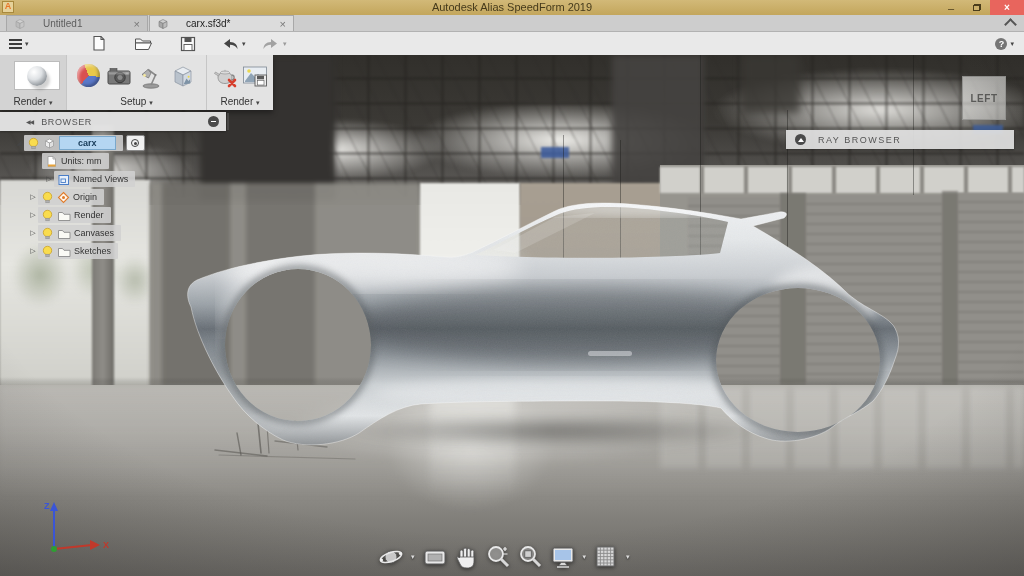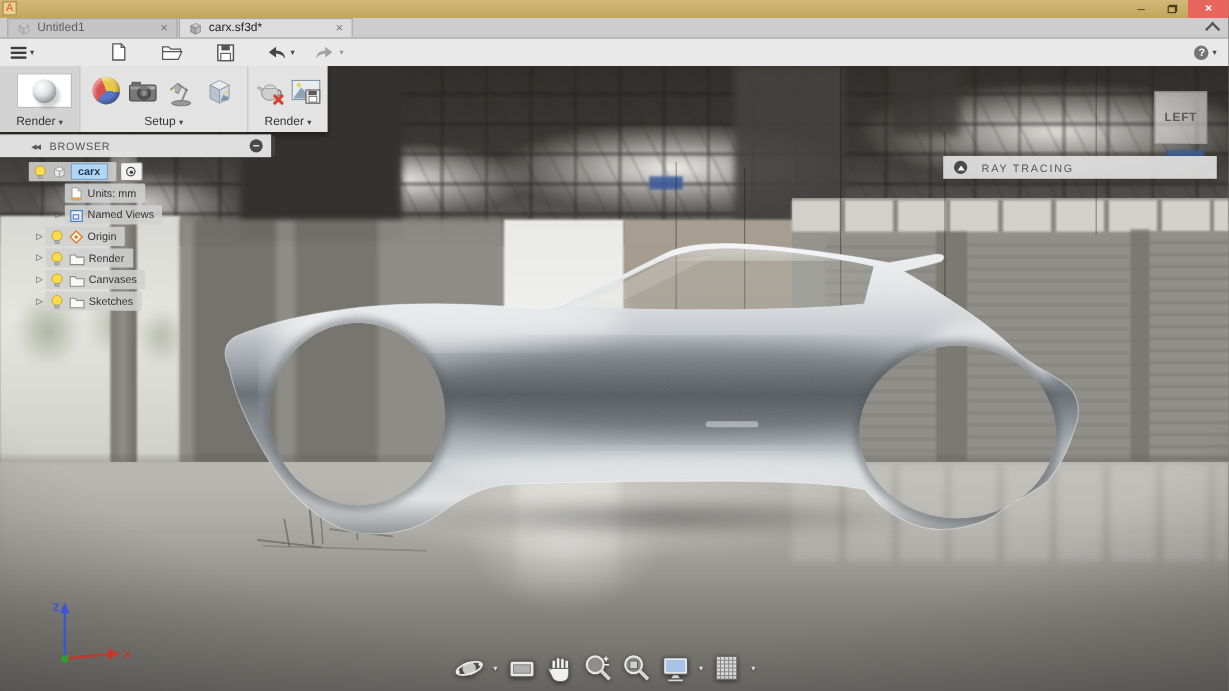--- a/index.html
+++ b/index.html
@@ -23,21 +23,21 @@
   .rg-back{position:absolute;right:0;top:0;width:5px;height:4px;border:1px solid #4a3d1b;}
   .rg-front{position:absolute;left:0;bottom:0;width:5px;height:4px;border:1px solid #4a3d1b;background:#cbb06b;}
 
   
   .tabstrip{position:absolute;left:0;top:15px;width:1024px;height:17px;background:#cdcdcd;
     border-bottom:1px solid #b2b2b2;box-sizing:border-box;z-index:60;}
   .tab{position:absolute;top:0;height:16px;display:flex;align-items:center;gap:5px;
     padding:0 7px;box-sizing:border-box;font-size:10px;border:1px solid #a8a8a8;border-bottom:none;}
   .tab.inactive{left:6px;width:142px;background:#c5c5c5;color:#5e5e5e;}
   .tab.active{left:149px;width:145px;background:#dcdcdc;color:#222;}
-  .tab .tab-label{flex:1;white-space:nowrap;overflow:hidden;}
+  .tab .tab-label{flex:1;white-space:nowrap;overflow:hidden;margin-left:12px;}
   .tab .tab-close{font-size:11px;color:#777;line-height:10px;}
   .tab.inactive svg{opacity:.65;}
   .ribbon-collapse{position:absolute;right:9px;top:5px;width:7px;height:7px;
     border-top:2px solid #555;border-left:2px solid #555;transform:rotate(45deg);}
 
   
   .toolbar{position:absolute;left:0;top:32px;width:1024px;height:23px;background:#e9e9e9;z-index:60;}
   .tb-item{position:absolute;top:0;height:23px;display:flex;align-items:center;gap:3px;}
   .hamburger{display:flex;flex-direction:column;gap:2px;}
   .hamburger i{display:block;width:13px;height:2px;background:#3c3c3c;}
@@ -155,28 +155,28 @@
   .panel-handle{position:absolute;left:227px;top:58px;width:2px;height:17px;background:rgba(90,90,90,.55);z-index:40;}
 
   .tree{position:absolute;left:0;top:79px;z-index:40;font-size:9px;color:#333;}
   .tree-row{position:absolute;left:0;height:18px;display:flex;align-items:center;}
   .tr-0{top:0;}  .tr-1{top:18px;} .tr-2{top:36px;margin-left:16px;} .tr-3{top:54px;}
   .tr-4{top:72px;} .tr-5{top:90px;} .tr-6{top:108px;}
   .tw-arrow{width:10px;text-align:center;font-size:7px;color:#444;}
   .chip{display:flex;align-items:center;gap:3px;background:rgba(208,208,208,.88);
     border-radius:1px;padding:1px 7px 1px 3px;height:14px;}
   .chip .lbl{white-space:nowrap;}
-  .sel-label{background:#b5d6f2;border:1px solid #7aa8cc;padding:0 5px;height:12px;
+  .sel-label{background:#b5d6f2;border:1px solid #7aa8cc;padding:0 18px;height:12px;
     line-height:12px;font-weight:bold;color:#173a58;}
   .eye-box{width:17px;height:14px;background:rgba(250,250,250,.95);border:1px solid #8a8a8a;
     border-radius:2px;margin-left:3px;display:flex;align-items:center;justify-content:center;}
   .eye-circle{width:8px;height:8px;border:1.5px solid #444;border-radius:50%;
     display:flex;align-items:center;justify-content:center;box-sizing:border-box;}
   .eye-circle i{display:block;width:3px;height:3px;border-radius:50%;background:#444;}
-  .indent-root{margin-left:14px;} .indent-1{margin-left:28px;} .indent-units{margin-left:54px;}
+  .indent-root{margin-left:14px;} .indent-1{margin-left:28px;} .indent-units{margin-left:42px;}
 
   
   .raytracing-bar{position:absolute;left:786px;top:75px;width:228px;height:19px;
     background:rgba(224,224,224,.93);display:flex;align-items:center;z-index:40;
     box-shadow:0 1px 2px rgba(0,0,0,.3);}
   .rt-icon{width:11px;height:11px;border-radius:50%;background:#4a4a4a;margin-left:9px;
     display:flex;align-items:center;justify-content:center;}
   .rt-icon i{display:block;width:0;height:0;border-left:3px solid transparent;
     border-right:3px solid transparent;border-bottom:4px solid #fff;}
   .rt-label{font-size:9px;color:#555;letter-spacing:1.5px;margin-left:12px;}
@@ -192,20 +192,21 @@
   .nav-caret{font-size:7px;color:#ddd;text-shadow:0 1px 2px rgba(0,0,0,.6);margin:0 1px;}
   .axes-svg{position:absolute;left:34px;top:442px;z-index:35;}
 
   .icon-svg{display:block;}
 </style>
 </head>
 <body>
 
 <div class="titlebar">
   <div class="logo">A</div>
+  <div class="title-text">Autodesk Alias SpeedForm 2019</div>
   <div class="win-controls">
     <div class="win-btn">–</div>
     <div class="win-btn">
       <span class="restore-glyph">
         <i class="rg-back"></i>
           <i class="rg-front"></i>
         </span>
     </div>
     <div class="win-btn close">×</div>
   </div>
@@ -568,21 +569,21 @@
         </svg>
         <span class="lbl">Sketches</span>
       </span>
     </div>
   </div>
 
   <div class="raytracing-bar">
     <span class="rt-icon">
         <i></i>
       </span>
-    <span class="rt-label">RAY TRACING</span>
+    <span class="rt-label">RAY BROWSER</span>
   </div>
 
   <div class="viewcube">LEFT</div>
 
   <div class="navbar">
     <span class="nav-icon">
       <svg class="icon-svg" width="26" height="26">
         <circle cx="13" cy="13" r="6" fill="rgba(225,225,225,0.85)" stroke="#5a5a5a"></circle>
         <ellipse cx="13" cy="13" rx="11" ry="4.5" fill="none" stroke="#e8e8e8" stroke-width="1.6" transform="rotate(-18 13 13)"></ellipse>
         <circle cx="3.5" cy="16" r="1.6" fill="#f0f0f0"></circle>

